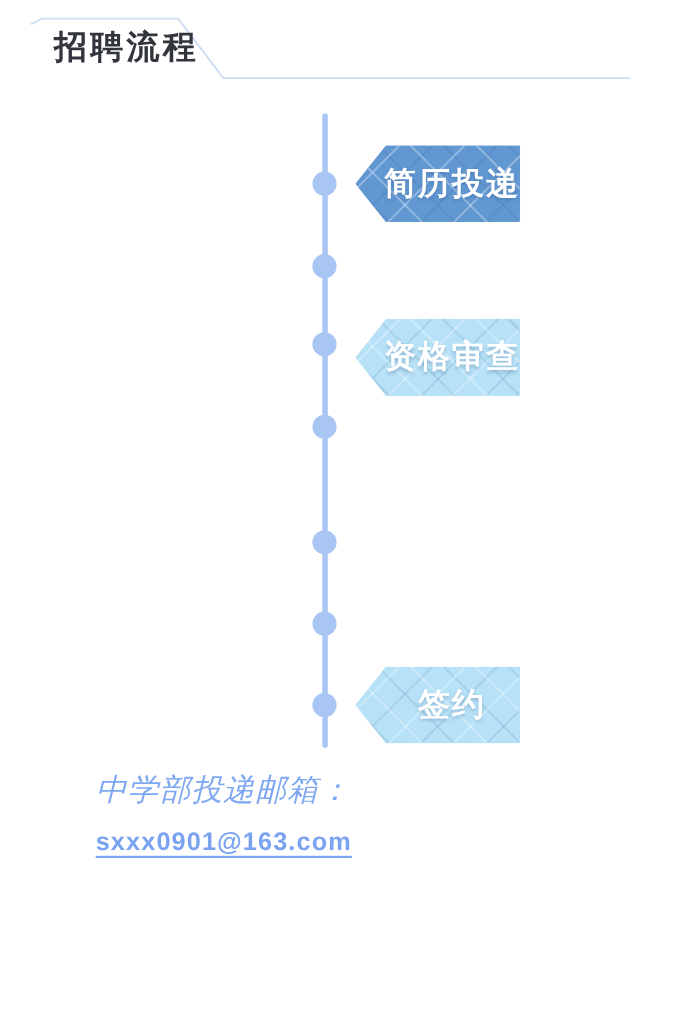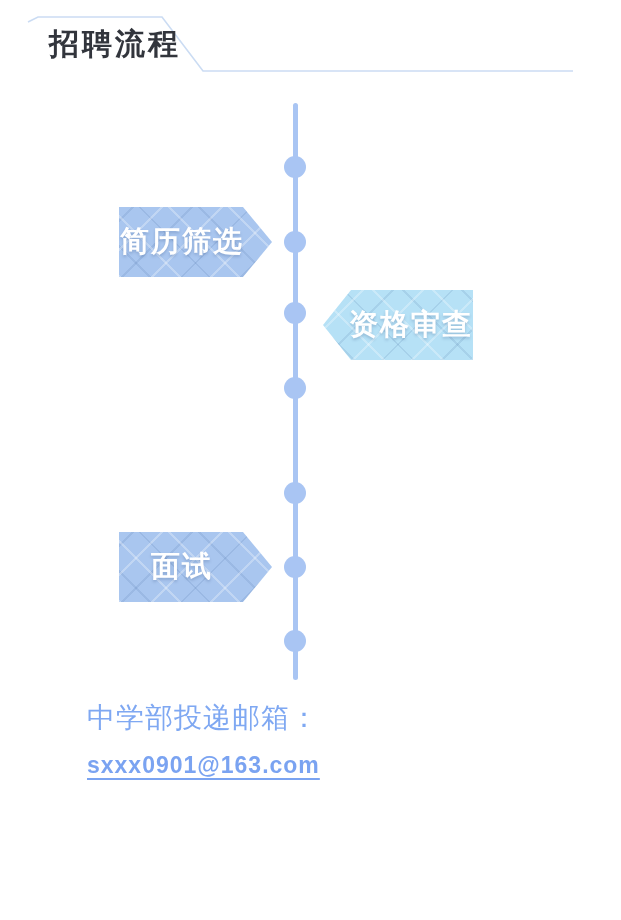--- a/index.html
+++ b/index.html
@@ -56,20 +56,21 @@
   .fill-light{background-color:#a9c6ef;}
   .fill-pale{background-color:#b6e1f6;}
   .fill-dark{background-color:#4379db;}
   .step-1{top:132px}.step-2{top:207px}.step-3{top:290px}
   .step-4{top:353px}.step-5{top:458px}.step-6{top:532px}.step-7{top:606px}
   
   .contact-block{position:absolute;left:87px;top:700px;}
   .contact-label{
     font-size:28px;color:#7fa8f2;line-height:36px;margin-bottom:9px;
     letter-spacing:1px;
+    font-style:italic;
   }
   .contact-email{
     display:inline-block;
     font-size:23px;font-weight:bold;color:#7aa3f1;
     text-decoration:underline;text-decoration-thickness:2px;text-underline-offset:5px;
     line-height:40px;margin-bottom:37px;letter-spacing:1px;
   }
 </style>
 </head>
 <body>
@@ -84,28 +85,28 @@
 
   <div class="timeline-line"></div>
   <div class="timeline-dot dot-1"></div>
   <div class="timeline-dot dot-2"></div>
   <div class="timeline-dot dot-3"></div>
   <div class="timeline-dot dot-4"></div>
   <div class="timeline-dot dot-5"></div>
   <div class="timeline-dot dot-6"></div>
   <div class="timeline-dot dot-7"></div>
 
-  <div class="step step-left fill-light step-2">
-    <span class="step-label">简历筛选</span>
+  <div class="step step-right fill-medium step-1">
+    <span class="step-label">简历投递</span>
   </div>
   <div class="step step-right fill-pale step-3">
     <span class="step-label">资格审查</span>
   </div>
-  <div class="step step-left fill-light step-6">
-    <span class="step-label">面试</span>
+  <div class="step step-right fill-pale step-7">
+    <span class="step-label">签约</span>
   </div>
 
   <div class="contact-block">
     <div class="contact-label">中学部投递邮箱：</div>
     <a href="#" class="contact-email">sxxx0901@163.com</a>
   </div>
 
 </div>
 
 </body></html>

